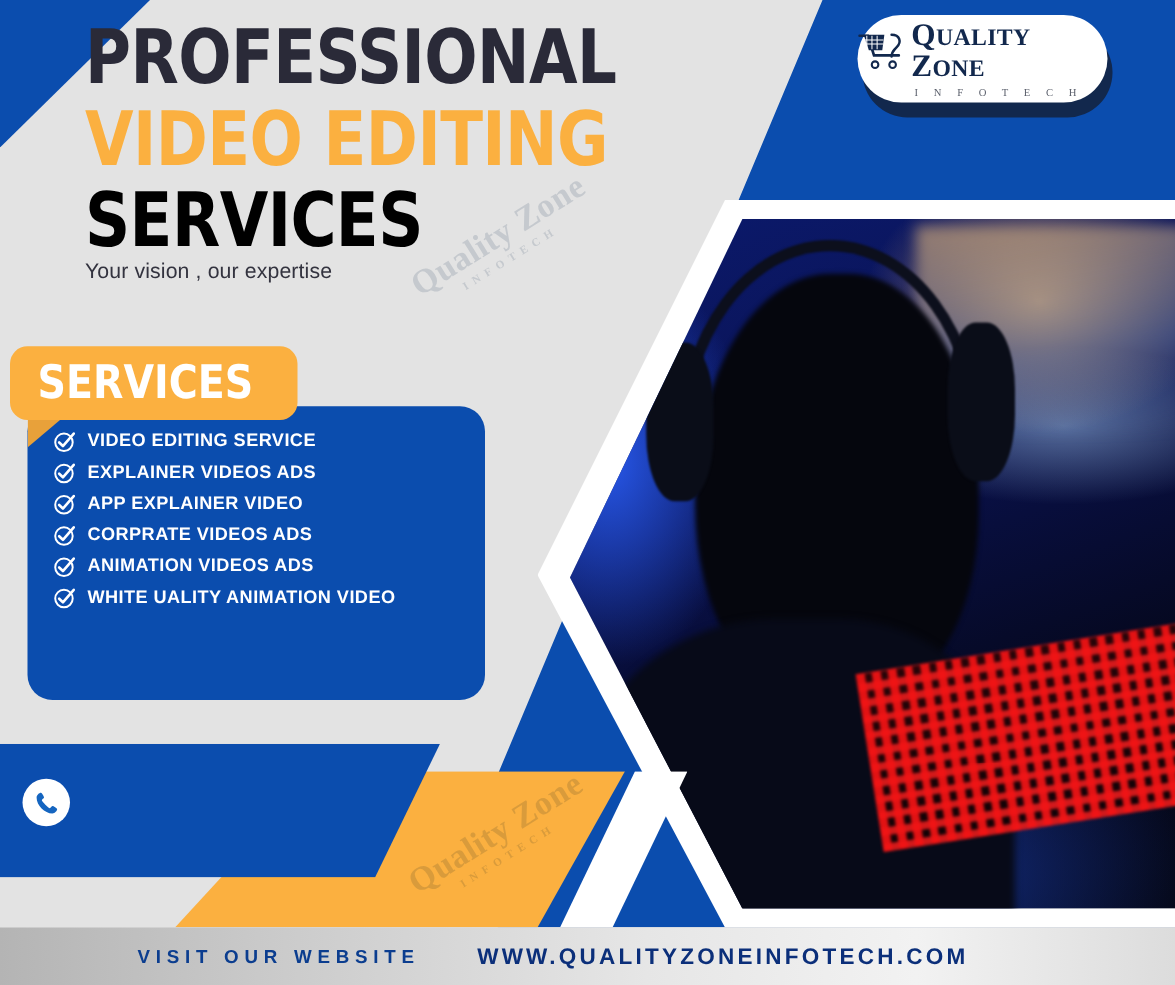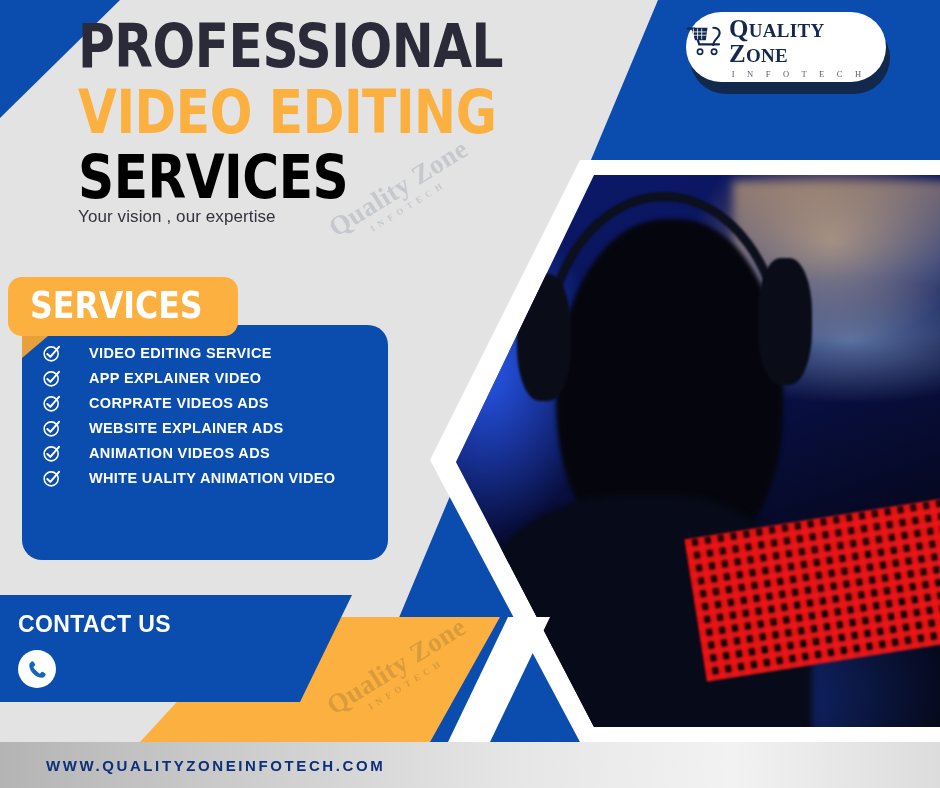--- a/index.html
+++ b/index.html
@@ -128,21 +128,21 @@
     background:#fff; display:flex; align-items:center; justify-content:center;
     flex:0 0 38px;
   }
   .phone-circle svg{ width:21px; height:21px; }
   .contact-number{
     color:#fff; font-size:26px; font-weight:bold;
     margin-left:17px; letter-spacing:.3px;
   }
 
   
-  .headline{ position:absolute; left:78px; top:18px; width:430px; }
+  .headline{ position:absolute; left:68px; top:18px; width:430px; }
   .h-line{
     font-family:"DejaVu Sans Condensed","Liberation Sans Narrow","Liberation Sans",sans-serif;
     font-weight:bold;
     font-size:60px;
     line-height:.96;
     letter-spacing:-.5px;
     transform:scaleX(.93);
     transform-origin:left center;
     white-space:nowrap;
   }
@@ -176,21 +176,20 @@
   .services-card{
     position:absolute; left:22px; top:325px;
     width:366px; height:235px;
     background:#0b4dae; border-radius:20px;
     z-index:3;
     padding:18px 0 0 20px;
   }
   .svc-item{
     display:flex; align-items:center;
     margin-bottom:5px;
-    gap:19px;
   }
   .check{ flex:0 0 20px; width:20px; height:20px; margin-right:8px; }
   .svc-label{
     color:#fff; font-size:14.5px; font-weight:bold;
     letter-spacing:.35px; white-space:nowrap;
   }
 
   
   .logo-shadow{
     position:absolute; left:690px; top:22px;
@@ -239,21 +238,21 @@
     position:absolute; left:0; bottom:0; width:940px; height:46px;
     background:linear-gradient(90deg,#b4b4b4 0%, #c9c9c9 22%, #e6e6e6 55%, #f2f2f2 78%, #dcdcdc 100%);
     display:flex; align-items:center;
   }
   .footer-label{
     margin-left:110px;
     color:#0b3d8f; font-size:15px; font-weight:bold; letter-spacing:4.6px;
   }
   .footer-url{
     margin-left:46px;
-    color:#0b2f7a; font-size:15px; font-weight:bold; letter-spacing:2.6px;text-align:right;
+    color:#0b2f7a; font-size:18px; font-weight:bold; letter-spacing:2.6px;text-align:right;
   }
 </style>
 </head>
 <body>
 
 <div id="poster">
 
   <div class="shape wedge-tl"></div>
   <div class="shape band-blue"></div>
 
@@ -325,68 +324,68 @@
       </span>
       <span class="svc-label">VIDEO EDITING SERVICE</span>
     </div>
     <div class="svc-item">
       <span class="check">
         <svg viewBox="0 0 24 24" width="20" height="20" aria-hidden="true">
             <circle cx="11" cy="13" r="8.4" fill="none" stroke="#ffffff" stroke-width="1.9"></circle>
             <path d="M6.4 13.2 L10 16.6 L20.4 4.6" fill="none" stroke="#ffffff" stroke-width="2.5" stroke-linecap="round" stroke-linejoin="round"></path>
           </svg>
       </span>
+      <span class="svc-label">EXPLAINER VIDEOS ADS</span>
+    </div>
+    <div class="svc-item">
+      <span class="check">
+        <svg viewBox="0 0 24 24" width="20" height="20" aria-hidden="true">
+            <circle cx="11" cy="13" r="8.4" fill="none" stroke="#ffffff" stroke-width="1.9"></circle>
+            <path d="M6.4 13.2 L10 16.6 L20.4 4.6" fill="none" stroke="#ffffff" stroke-width="2.5" stroke-linecap="round" stroke-linejoin="round"></path>
+          </svg>
+      </span>
       <span class="svc-label">APP EXPLAINER VIDEO</span>
     </div>
     <div class="svc-item">
       <span class="check">
         <svg viewBox="0 0 24 24" width="20" height="20" aria-hidden="true">
             <circle cx="11" cy="13" r="8.4" fill="none" stroke="#ffffff" stroke-width="1.9"></circle>
             <path d="M6.4 13.2 L10 16.6 L20.4 4.6" fill="none" stroke="#ffffff" stroke-width="2.5" stroke-linecap="round" stroke-linejoin="round"></path>
           </svg>
       </span>
       <span class="svc-label">CORPRATE VIDEOS ADS</span>
     </div>
     <div class="svc-item">
       <span class="check">
         <svg viewBox="0 0 24 24" width="20" height="20" aria-hidden="true">
             <circle cx="11" cy="13" r="8.4" fill="none" stroke="#ffffff" stroke-width="1.9"></circle>
             <path d="M6.4 13.2 L10 16.6 L20.4 4.6" fill="none" stroke="#ffffff" stroke-width="2.5" stroke-linecap="round" stroke-linejoin="round"></path>
           </svg>
       </span>
-      <span class="svc-label">WEBSITE EXPLAINER ADS</span>
-    </div>
-    <div class="svc-item">
-      <span class="check">
-        <svg viewBox="0 0 24 24" width="20" height="20" aria-hidden="true">
-            <circle cx="11" cy="13" r="8.4" fill="none" stroke="#ffffff" stroke-width="1.9"></circle>
-            <path d="M6.4 13.2 L10 16.6 L20.4 4.6" fill="none" stroke="#ffffff" stroke-width="2.5" stroke-linecap="round" stroke-linejoin="round"></path>
-          </svg>
-      </span>
       <span class="svc-label">ANIMATION VIDEOS ADS</span>
     </div>
     <div class="svc-item">
       <span class="check">
         <svg viewBox="0 0 24 24" width="20" height="20" aria-hidden="true">
             <circle cx="11" cy="13" r="8.4" fill="none" stroke="#ffffff" stroke-width="1.9"></circle>
             <path d="M6.4 13.2 L10 16.6 L20.4 4.6" fill="none" stroke="#ffffff" stroke-width="2.5" stroke-linecap="round" stroke-linejoin="round"></path>
           </svg>
       </span>
       <span class="svc-label">WHITE UALITY ANIMATION VIDEO</span>
     </div>
   </div>
 
   <div class="shape contact-bar">
-    <div class="contact-title">CONTACT US</div>
     <div class="contact-row">
       <span class="phone-circle">
         <svg viewBox="0 0 24 24" aria-hidden="true">
             <path d="M6.6 2.6 C5 2.6 2.6 4.6 2.6 7 C2.6 14 10 21.4 17 21.4 C19.4 21.4 21.4 19 21.4 17.4 C21.4 16.6 17.9 14.6 17.2 14.6 C16.5 14.6 15.4 16.6 14.7 16.6 C13.6 16.6 7.4 10.4 7.4 9.3 C7.4 8.6 9.4 7.5 9.4 6.8 C9.4 6.1 7.4 2.6 6.6 2.6 Z" fill="#1565c0"></path>
           </svg>
       </span>
     </div>
   </div>
 
   <div class="footer">
+    <span class="footer-label">VISIT OUR WEBSITE</span>
     <span class="footer-url">WWW.QUALITYZONEINFOTECH.COM</span>
   </div>
 
 </div>
 
 </body></html>

